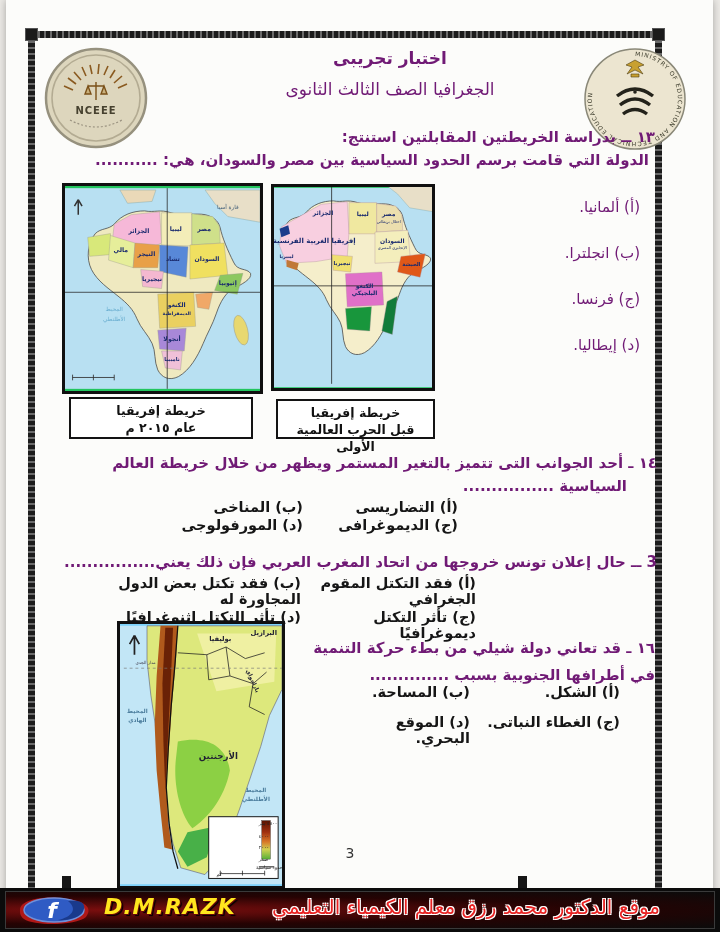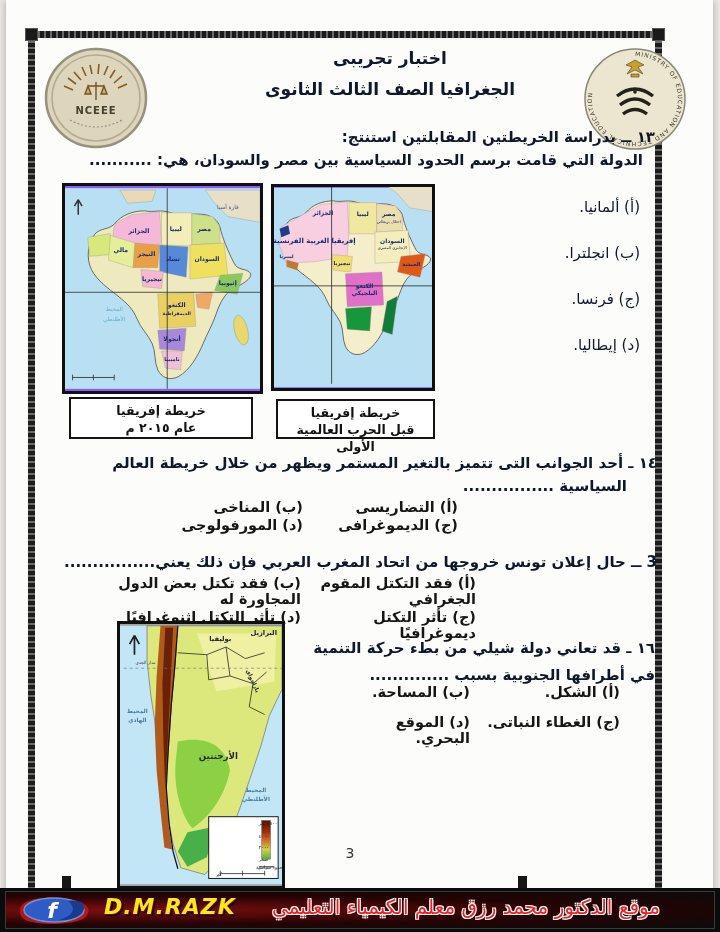--- a/index.html
+++ b/index.html
@@ -1,26 +1,26 @@
 <!DOCTYPE html>
 <html><head>
 <meta charset="utf-8">
 <style>
   html,body{margin:0;padding:0;background:#d8d5d0;font-family:"DejaVu Sans",sans-serif;}
   #page{position:relative;width:720px;height:932px;background:#eceae6;overflow:hidden;margin:0 auto;}
   .paper{position:absolute;left:6px;top:0;width:707px;height:932px;background:#fcfcfa;box-shadow:0 0 8px rgba(0,0,0,.3);}
   .fr{position:absolute;background:repeating-linear-gradient(180deg,#1c1c1c 0 4px,#6a6a6a 4px 6px);}
   .fr.h{background:repeating-linear-gradient(90deg,#1c1c1c 0 4px,#6a6a6a 4px 6px);}
   .corner{position:absolute;width:13px;height:13px;background:#1a1a1a;border:1px solid #555;box-sizing:border-box;}
-  .ar{direction:rtl;text-align:right;color:#0f172a;}
+  .ar{direction:rtl;text-align:right;color:#701a75;}
   .stem{font-weight:bold;font-size:15px;line-height:23px;}
   .title{position:absolute;left:225px;top:48px;width:330px;text-align:center;color:#1c1c1c;}
   .title .t1{font-size:17px;font-weight:bold;}
-  .title .t2{font-size:17px;font-weight:bold;margin-top:11px;}
-  .mapbox{position:absolute;border:3px solid #101010;background:#8b5cf6;box-sizing:border-box;}
+  .title .t2{font-size:17px;font-weight:normal;margin-top:11px;}
+  .mapbox{position:absolute;border:3px solid #101010;background:#22c55e;box-sizing:border-box;}
   .cap{position:absolute;border:2px solid #131313;background:#fff;text-align:center;font-weight:bold;font-size:12.5px;line-height:17px;padding-top:3px;box-sizing:border-box;color:#111;}
   .q13opts{position:absolute;left:455px;top:194px;width:185px;}
   .q13opts div{font-size:15px;font-weight:normal;line-height:26px;margin-bottom:20px;}
   .qgrid{position:absolute;display:grid;direction:rtl;font-weight:bold;font-size:14.5px;color:#161616;}
   .qgrid span{text-align:right;}
   svg text{font-family:"DejaVu Sans",sans-serif;}
   .banner{position:absolute;left:0;top:888px;width:720px;height:44px;background:#0b0b0b;}
   .banner-inner{position:absolute;left:5px;right:5px;top:3px;bottom:3px;border:1px solid #3a3a3a;
     background:radial-gradient(ellipse at 16% 50%,#7c0e0e 0%,#250303 55%,#0b0b0b 100%);}
   .site{position:absolute;right:60px;top:7px;font-size:20px;font-weight:normal;color:#e82222;direction:rtl;
@@ -68,21 +68,21 @@
     </svg>
   </div>
 
   <div class="title">
     <div class="t1 ar" style="text-align:center;">اختبار تجريبى</div>
     <div class="t2 ar" style="text-align:center;">الجغرافيا الصف الثالث الثانوى</div>
   </div>
 
   <div class="ar stem" style="position:absolute;left:55px;top:126px;width:600px;">
     <div>١٣ ــ بدراسة الخريطتين المقابلتين استنتج:</div>
-    <div style="padding-right:12px;">الدولة التي قامت برسم الحدود السياسية بين مصر والسودان، هي: ...........</div>
+    <div style="padding-right:6px;">الدولة التي قامت برسم الحدود السياسية بين مصر والسودان، هي: ...........</div>
   </div>
 
   <div class="q13opts ar">
     <div>(أ) ألمانيا.</div>
     <div>(ب) انجلترا.</div>
     <div>(ج) فرنسا.</div>
     <div>(د) إيطاليا.</div>
   </div>
 
   <div class="mapbox" style="left:62px;top:183px;width:201px;height:211px;">
@@ -202,21 +202,21 @@
     <div>١٦ ـ قد تعاني دولة شيلي من بطء حركة التنمية</div>
     <div>في أطرافها الجنوبية بسبب ..............</div>
   </div>
   <div class="qgrid" style="left:340px;top:684px;width:280px;grid-template-columns:150px 130px;row-gap:14px;">
     <span>(أ) الشكل.</span>
     <span>(ب) المساحة.</span>
     <span>(ج) الغطاء النباتى.</span>
     <span>(د) الموقع البحري.</span>
   </div>
 
-  <div class="mapbox" style="left:117px;top:621px;width:168px;height:268px;background:#a3a3a3;">
+  <div class="mapbox" style="left:117px;top:621px;width:168px;height:268px;background:#7dd3fc;">
     <svg width="162" height="262" viewBox="0 0 168 268">
       <defs>
         <linearGradient id="elev" x1="0" y1="0" x2="0" y2="1">
           <stop offset="0" stop-color="#5a1400"></stop>
             <stop offset="0.3" stop-color="#a03010"></stop>
           <stop offset="0.55" stop-color="#d87828"></stop>
             <stop offset="0.75" stop-color="#cfd050"></stop>
           <stop offset="1" stop-color="#58b038"></stop>
         </linearGradient>
       </defs>

